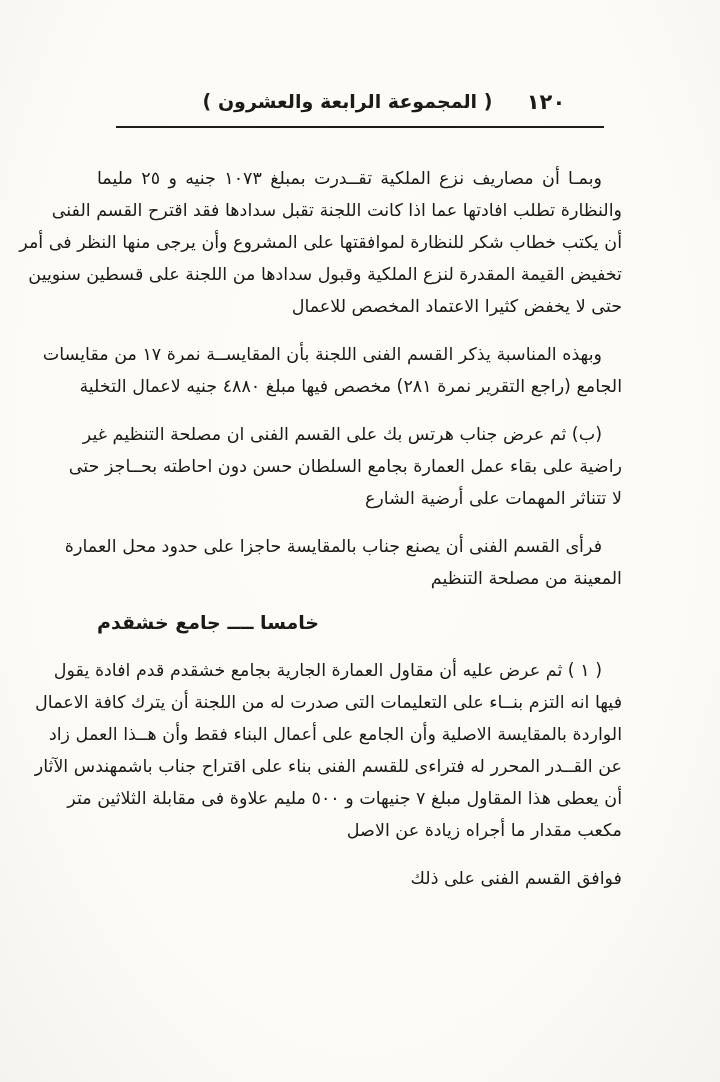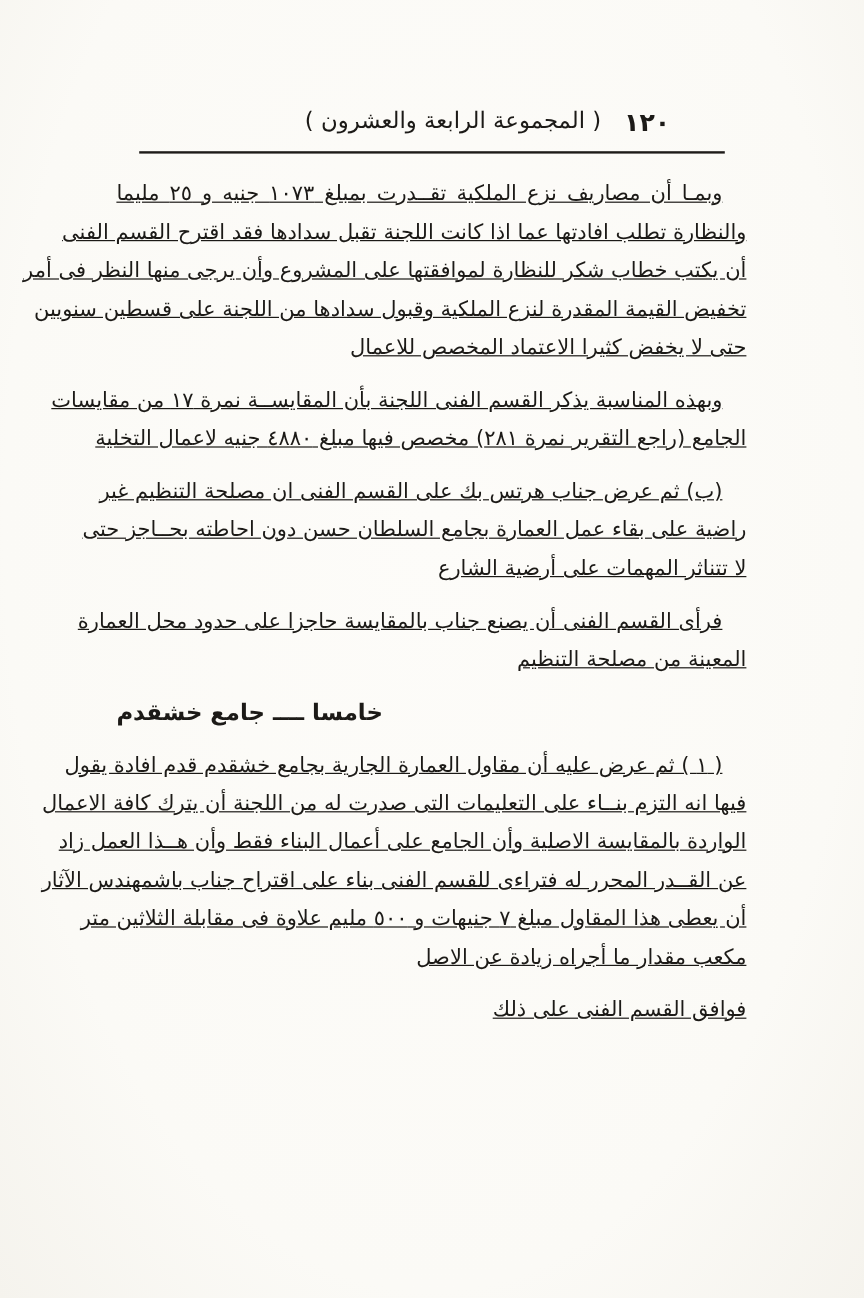--- a/index.html
+++ b/index.html
@@ -15,57 +15,57 @@
     background:
       radial-gradient(ellipse at 50% 40%, #fdfcf9 0%, #fbfaf6 70%, #f5f3ed 100%);
     overflow: hidden;
     font-family: "DejaVu Sans", sans-serif;
     color: #1c1a17;
     direction: rtl;
   }
   .header-title {
     position: absolute;
     top: 84px;
-    left: 115px;
+    left: 85px;
     width: 525px;
     height: 34px;
     line-height: 34px;
     text-align: center;
     font-size: 19px;
-    font-weight: normal;
+    font-weight: bold;
     direction: rtl;
   }
   .page-number {
     position: absolute;
     top: 86px;
     left: 520px;
     width: 52px;
     height: 32px;
     line-height: 32px;
-    text-align: left;
+    text-align: center;
     font-size: 21px;
     font-weight: bold;
   }
   .header-rule {
     position: absolute;
     top: 126px;
     left: 116px;
     width: 488px;
     height: 2px;
     background: #1e1c19;
   }
   .body-text {
     position: absolute;
     top: 146px;
     left: 97px;
     width: 525px;
     direction: rtl;
     font-size: 17.5px;
   }
-  .para { margin: 0 0 12px 0; text-decoration: underline; }
+  .para { margin: 16px 0 12px 0; }
   .ln {
     height: 32px;
     line-height: 32px;
     white-space: nowrap;
   }
   .j {
     text-align: justify;
     text-align-last: justify;
   }
   .e { text-align: right; }

